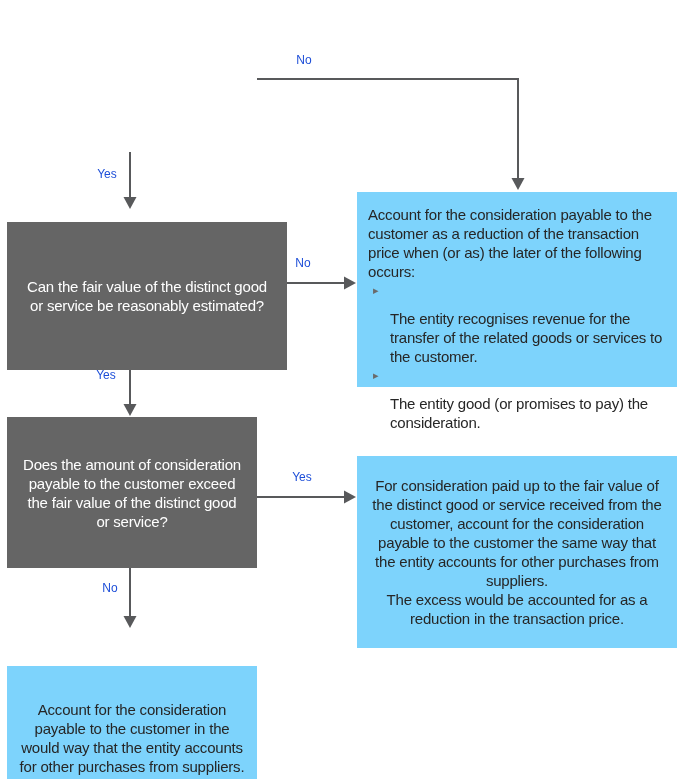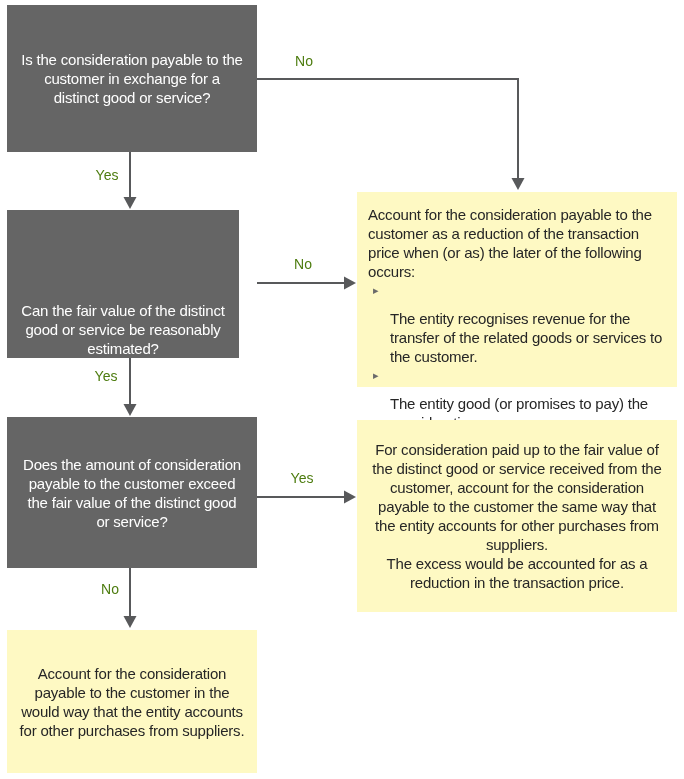--- a/index.html
+++ b/index.html
@@ -31,34 +31,35 @@
   .decision{
     background:#656565;
     color:#ffffff;
     display:flex;
     align-items:center;
     justify-content:center;
     text-align:center;
   }
   .decision p{ margin:0; padding:0 13px; }
   .outcome{
-    background:#fef9c3;
+    background:#7dd3fc;
     color:#262626;
   }
   .outcome.centered{
     display:flex;
     flex-direction:column;
     align-items:center;
     justify-content:center;
     text-align:center;
+    margin-top:36px;
   }
   .outcome.centered p{ margin:0; padding:0 10px; }
   
   #q1{ left:7px;  top:5px;   width:250px; height:147px; }
-  #q2{ left:7px;  top:210px; width:232px; height:148px;align-items:flex-end; }
+  #q2{ left:7px;  top:222px; width:280px; height:148px; }
   #q3{ left:7px;  top:417px; width:250px; height:151px; }
   
   #outcome-reduction{ left:357px; top:192px; width:320px; height:195px; padding:13px 11px 0 11px; }
   #outcome-fairvalue{ left:357px; top:420px; width:320px; height:192px; }
   #outcome-purchase { left:7px;   top:630px; width:250px; height:143px; }
   #outcome-reduction .intro{ margin:0 0 0 0; }
   .bullet-list{
     list-style:none;
     margin:0;
     padding:0;
@@ -71,22 +72,22 @@
     flex:0 0 22px;
     padding-left:5px;
     box-sizing:border-box;
     font-size:11px;
     line-height:19px;
     color:#6a6a6a;
   }
   .bullet-text{ flex:1;margin-top:28px; }
   .edge-label{
     position:absolute;
-    font-size:14px;
-    color:#4d7c0f;
+    font-size:12px;
+    color:#1d4ed8;
     transform:translateX(-50%);
     white-space:nowrap;
   }
   #label-q1-no { left:304px; top:53px;  }
   #label-q1-yes{ left:107px; top:167px; }
   #label-q2-no { left:303px; top:256px; }
   #label-q2-yes{ left:106px; top:368px; }
   #label-q3-yes{ left:302px; top:470px; }
   #label-q3-no { left:110px; top:581px; }
   .connector-line{ stroke:#58595B; stroke-width:2; fill:none; }
@@ -123,23 +124,20 @@
       <path class="connector-line" d="M257 497 H344"></path>
       <path class="connector-head" d="M344 490.5 v13 L356 497 Z"></path>
     </g>
 
     <g>
       <path class="connector-line" d="M130 568 V616"></path>
       <path class="connector-head" d="M123.5 616 h13 L130 628 Z"></path>
     </g>
   </svg>
 
-  <div class="box decision" id="q1">
-    <p>Is the consideration payable to the customer in exchange for a distinct good or service?</p>
-  </div>
 
   <div class="box decision" id="q2">
     <p>Can the fair value of the distinct good or service be reasonably estimated?</p>
   </div>
 
   <div class="box decision" id="q3">
     <p>Does the amount of consideration payable to the customer exceed the fair value of the distinct good or service?</p>
   </div>
 
   <div class="box outcome" id="outcome-reduction">

